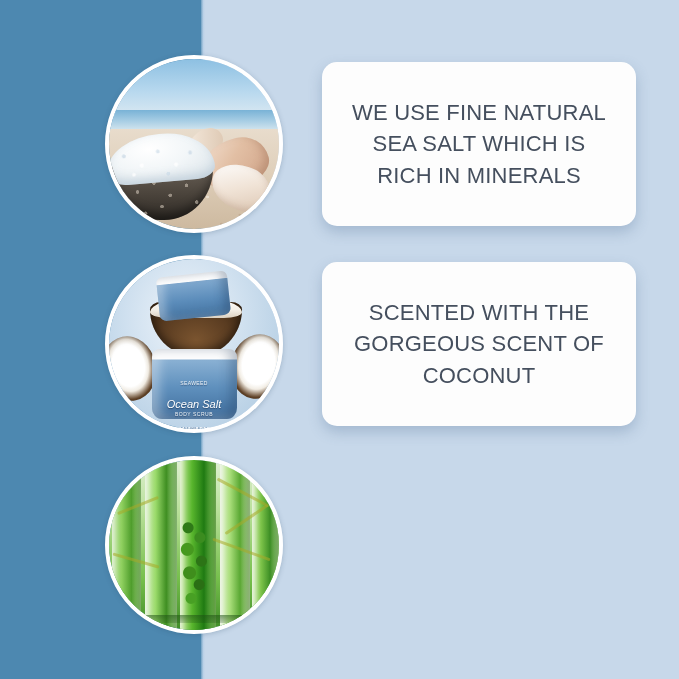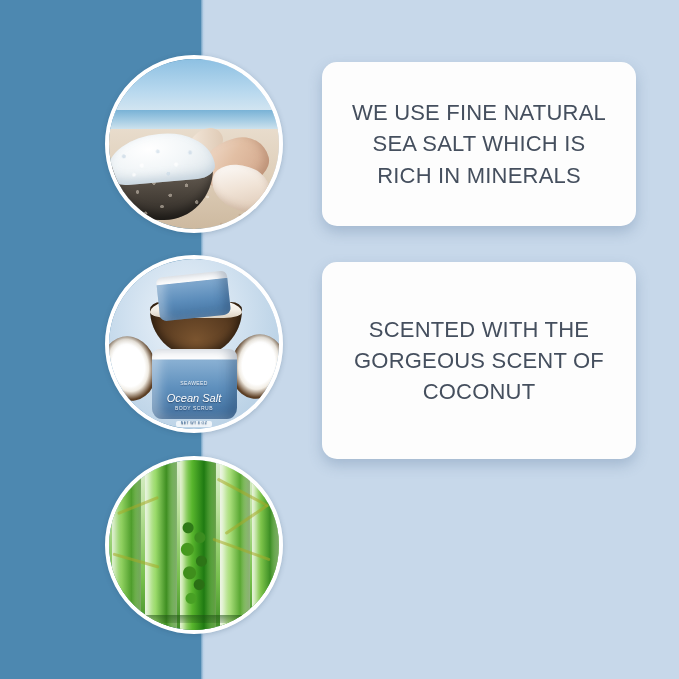--- a/index.html
+++ b/index.html
@@ -182,21 +182,21 @@
     box-shadow: inset -7px 0 12px rgba(20,45,80,.3), inset 7px 0 12px rgba(255,255,255,.4);
   }
   .jar-label {
     position: absolute; left: 0; right: 0; top: 46%;
     text-align: center;
     color: #ffffff;
     text-shadow: 0 1px 1px rgba(20,45,80,.6);
     line-height: 1.05;
   }
   .jar-label .brand { font-size: 5px; letter-spacing: .4px; opacity: .9; display:block; }
-  .jar-label .name  { font-size: 11px; font-style: italic; display:block; margin-top: 7px; }
+  .jar-label .name  { font-size: 11px; font-style: italic; display:block; margin-top: 13px; }
   .jar-label .sub   { font-size: 5px; letter-spacing: .5px; display:block; opacity:.9; margin-top:1px; }
   .jar-label .tag {
     display: inline-block; margin-top: 3px;
     font-size: 3.5px; letter-spacing: .4px;
     background: rgba(255,255,255,.75); color: #3f6d9c;
     padding: 1px 5px; border-radius: 2px;
   }
 
   
   .bg3 {
@@ -306,21 +306,21 @@
         <div class="jar-label">
           <span class="brand">SEAWEED</span>
           <span class="name">Ocean Salt</span>
           <span class="sub">BODY SCRUB</span>
           <span class="tag">NET WT 8 OZ</span>
         </div>
       </div>
     </div>
   </div>
 
-  <div class="text-card" style="top:262px; height:197px;">
+  <div class="text-card" style="top:262px; height:164px;">
     <p>SCENTED WITH THE
 GORGEOUS SCENT OF
 COCONUT</p>
   </div>
 
   <div class="photo-circle" style="left:105px; top:456px;">
     <div class="scene">
       <div class="bg3"></div>
       <div class="tube t1"></div>
       <div class="tube t2"></div>

